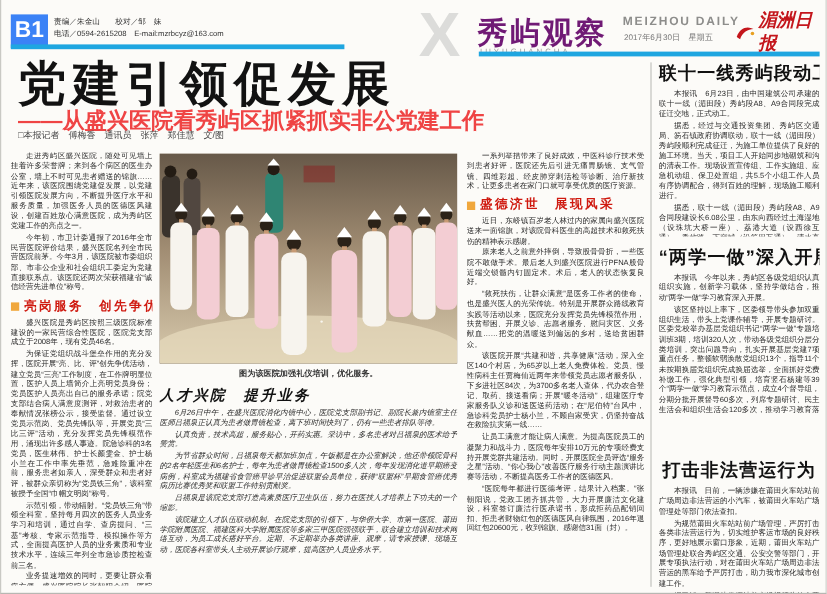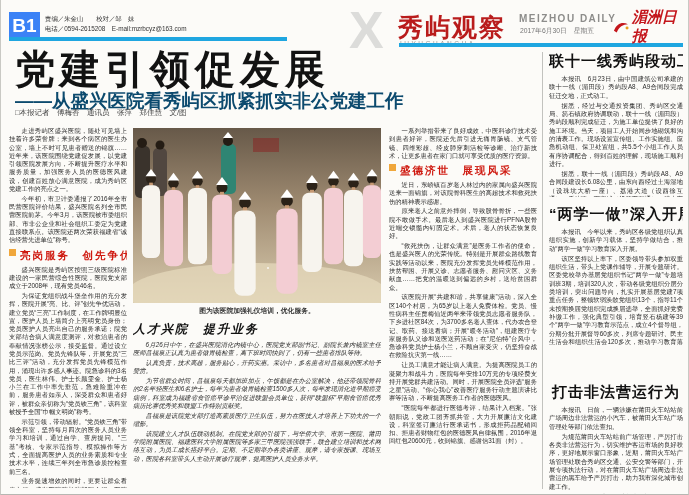--- a/index.html
+++ b/index.html
@@ -6,35 +6,35 @@
   #canvas{position:relative;width:689px;height:495px;background:#fcfbf8;overflow:hidden;
           font-family:"Liberation Sans",sans-serif;color:#222;
           border-left:1px solid #c9c9c4;border-right:1px solid #c9c9c4;border-bottom:1px solid #b7b7b2;box-sizing:border-box;}
   .abs{position:absolute;}
   
   .b1-badge{left:8px;top:12px;width:31px;height:28px;background:#3b82f6;color:#fff;
             font-weight:bold;font-size:19px;display:flex;align-items:center;justify-content:center;}
   .meta{left:44px;top:14px;font-size:6.4px;line-height:1.6;color:#333;white-space:nowrap;}
   .cyan-bar{height:4px;background:#1fa6e0;}
   .watermark-x{left:348px;top:4px;font-size:52px;font-weight:bold;color:#dcdcda;line-height:1;}
-  .section-title{left:397px;top:11px;font-size:25px;font-weight:bold;color:#b91c1c;letter-spacing:2px;}
+  .section-title{left:397px;top:11px;font-size:25px;font-weight:bold;color:#701a75;letter-spacing:2px;}
   .section-sub{left:399px;top:40px;font-size:6.5px;color:#9a9a98;letter-spacing:2.5px;}
   .paper-en{left:518px;top:13px;font-size:10px;color:#8d8d8b;letter-spacing:1.5px;font-weight:bold;}
   .paper-date{left:519px;top:26px;font-size:6.8px;color:#777;}
   .logo{left:612px;top:8px;color:#c4161c;font-size:15px;font-weight:bold;font-style:italic;
         display:flex;align-items:center;gap:2px;}
   
   .headline{left:14px;top:42px;font-size:40px;font-weight:900;color:#121212;letter-spacing:5px;
             font-family:Liberation Sans, sans-serif;white-space:nowrap;}
-  .dek{left:14px;top:88px;font-size:18.5px;font-weight:bold;color:#0c4a6e;white-space:nowrap;}
+  .dek{left:14px;top:88px;font-size:18.5px;font-weight:bold;color:#ef4444;white-space:nowrap;}
   .byline{left:14px;top:108px;font-size:7.5px;color:#444;}
   
   .colbox{font-size:6.3px;line-height:1.32;text-align:justify;color:#2a2a2a;overflow:hidden;}
   .colbox p{margin:0 0 1.5px;text-indent:2em;}
-  .subhead{display:flex;align-items:flex-start;gap:4px;margin:4px 0 3px;text-indent:0;}
+  .subhead{display:flex;align-items:center;gap:4px;margin:4px 0 3px;text-indent:0;}
   .subhead .txt{font-size:10.5px;font-weight:bold;letter-spacing:2px;white-space:nowrap;}
   .subhead .red{color:#cf1a10;}
   .subhead .blk{color:#111;font-size:12px;}
   .bullet{width:7px;height:7px;background:#f0a73c;flex:0 0 auto;}
   .caption{left:132px;top:306px;width:248px;font-size:6.8px;font-weight:bold;color:#333;text-align:center;}
   
   .divider-v{left:541px;top:52px;width:1px;height:437px;background:#c2c2be;}
   .sidebar{left:548px;top:50px;width:134px;}
   .sb-art{margin-bottom:6px;overflow:hidden;}
   .sb-head{font-size:15px;font-weight:900;color:#111;text-align:center;letter-spacing:1px;

